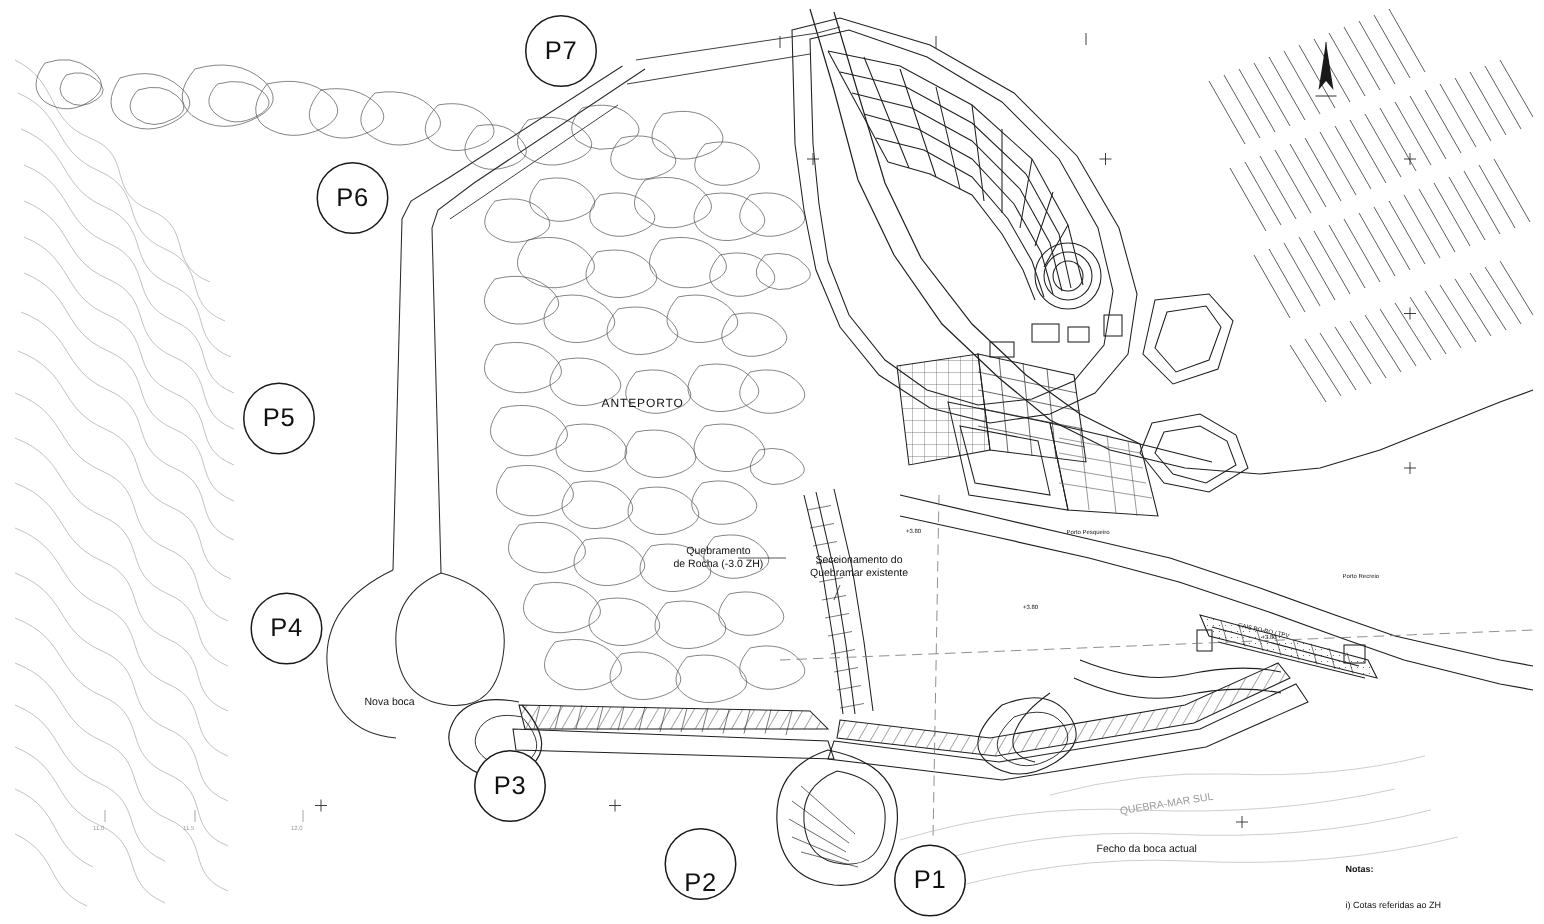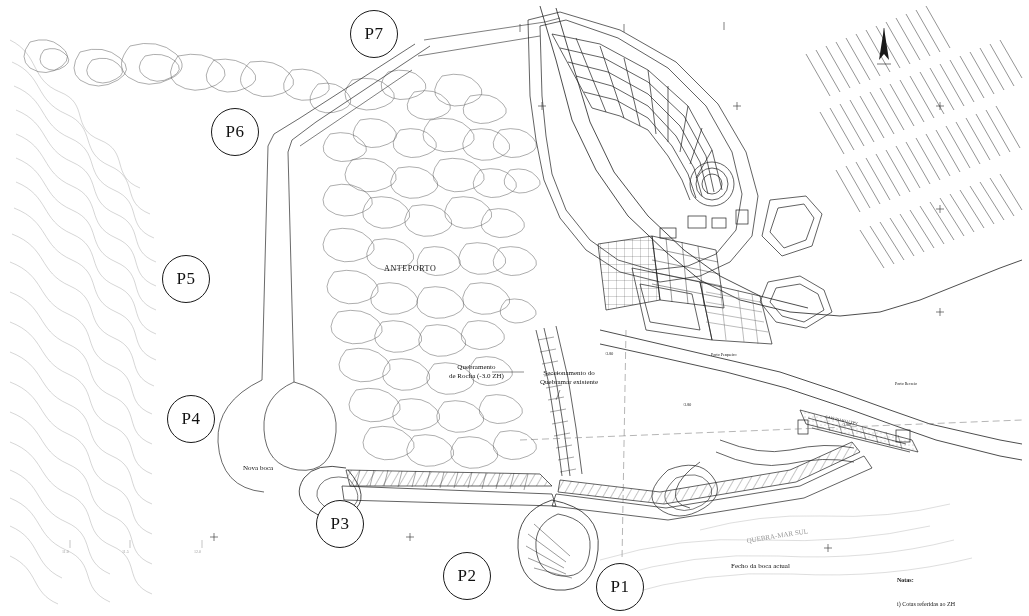--- a/index.html
+++ b/index.html
@@ -5,21 +5,21 @@
   html, body {
     margin: 0;
     padding: 0;
     background: #ffffff;
   }
   #root {
     position: relative;
     width: 1029px;
     height: 616px;
     background: #ffffff;
-    font-family: Liberation Serif, serif;
+    font-family: Liberation Sans, sans-serif;
     overflow: hidden;
   }
   #drawing {
     position: absolute;
     inset: 0;
   }
   .label {
     position: absolute;
     color: #111111;
     white-space: pre;
@@ -344,28 +344,28 @@
   </div>
   <div class="pmark" style="left:162px; top:255px; width:46px; height:46px;">
     <span>P5</span>
   </div>
   <div class="pmark" style="left:167px; top:395px; width:46px; height:46px;">
     <span>P4</span>
   </div>
   <div class="pmark" style="left:316px; top:500px; width:46px; height:46px;">
     <span>P3</span>
   </div>
-  <div class="pmark" style="left:443px; top:552px; width:46px; height:46px;">
+  <div class="pmark" style="left:443px; top:552px; width:46px; height:46px;align-items:flex-end;">
     <span>P2</span>
   </div>
   <div class="pmark" style="left:596px; top:563px; width:46px; height:46px;">
     <span>P1</span>
   </div>
 
-  <div class="anno" style="left:384px; top:264px; font-size:8px; letter-spacing:0.6px;">ANTEPORTO</div>
+  <div class="anno" style="left:401px; top:264px; font-size:8px; letter-spacing:0.6px;">ANTEPORTO</div>
 
   <div class="anno" style="left:449px; top:363px; font-size:7px;">Quebramento
 de Rocha (-3.0 ZH)</div>
 
   <div class="anno" style="left:540px; top:369px; font-size:7px;">Seccionamento do
 Quebramar existente</div>
 
   <div class="anno" style="left:243px; top:464px; font-size:7px;">Nova boca</div>
 
   <div class="anno" style="left:731px; top:562px; font-size:7px;">Fecho da boca actual</div>

